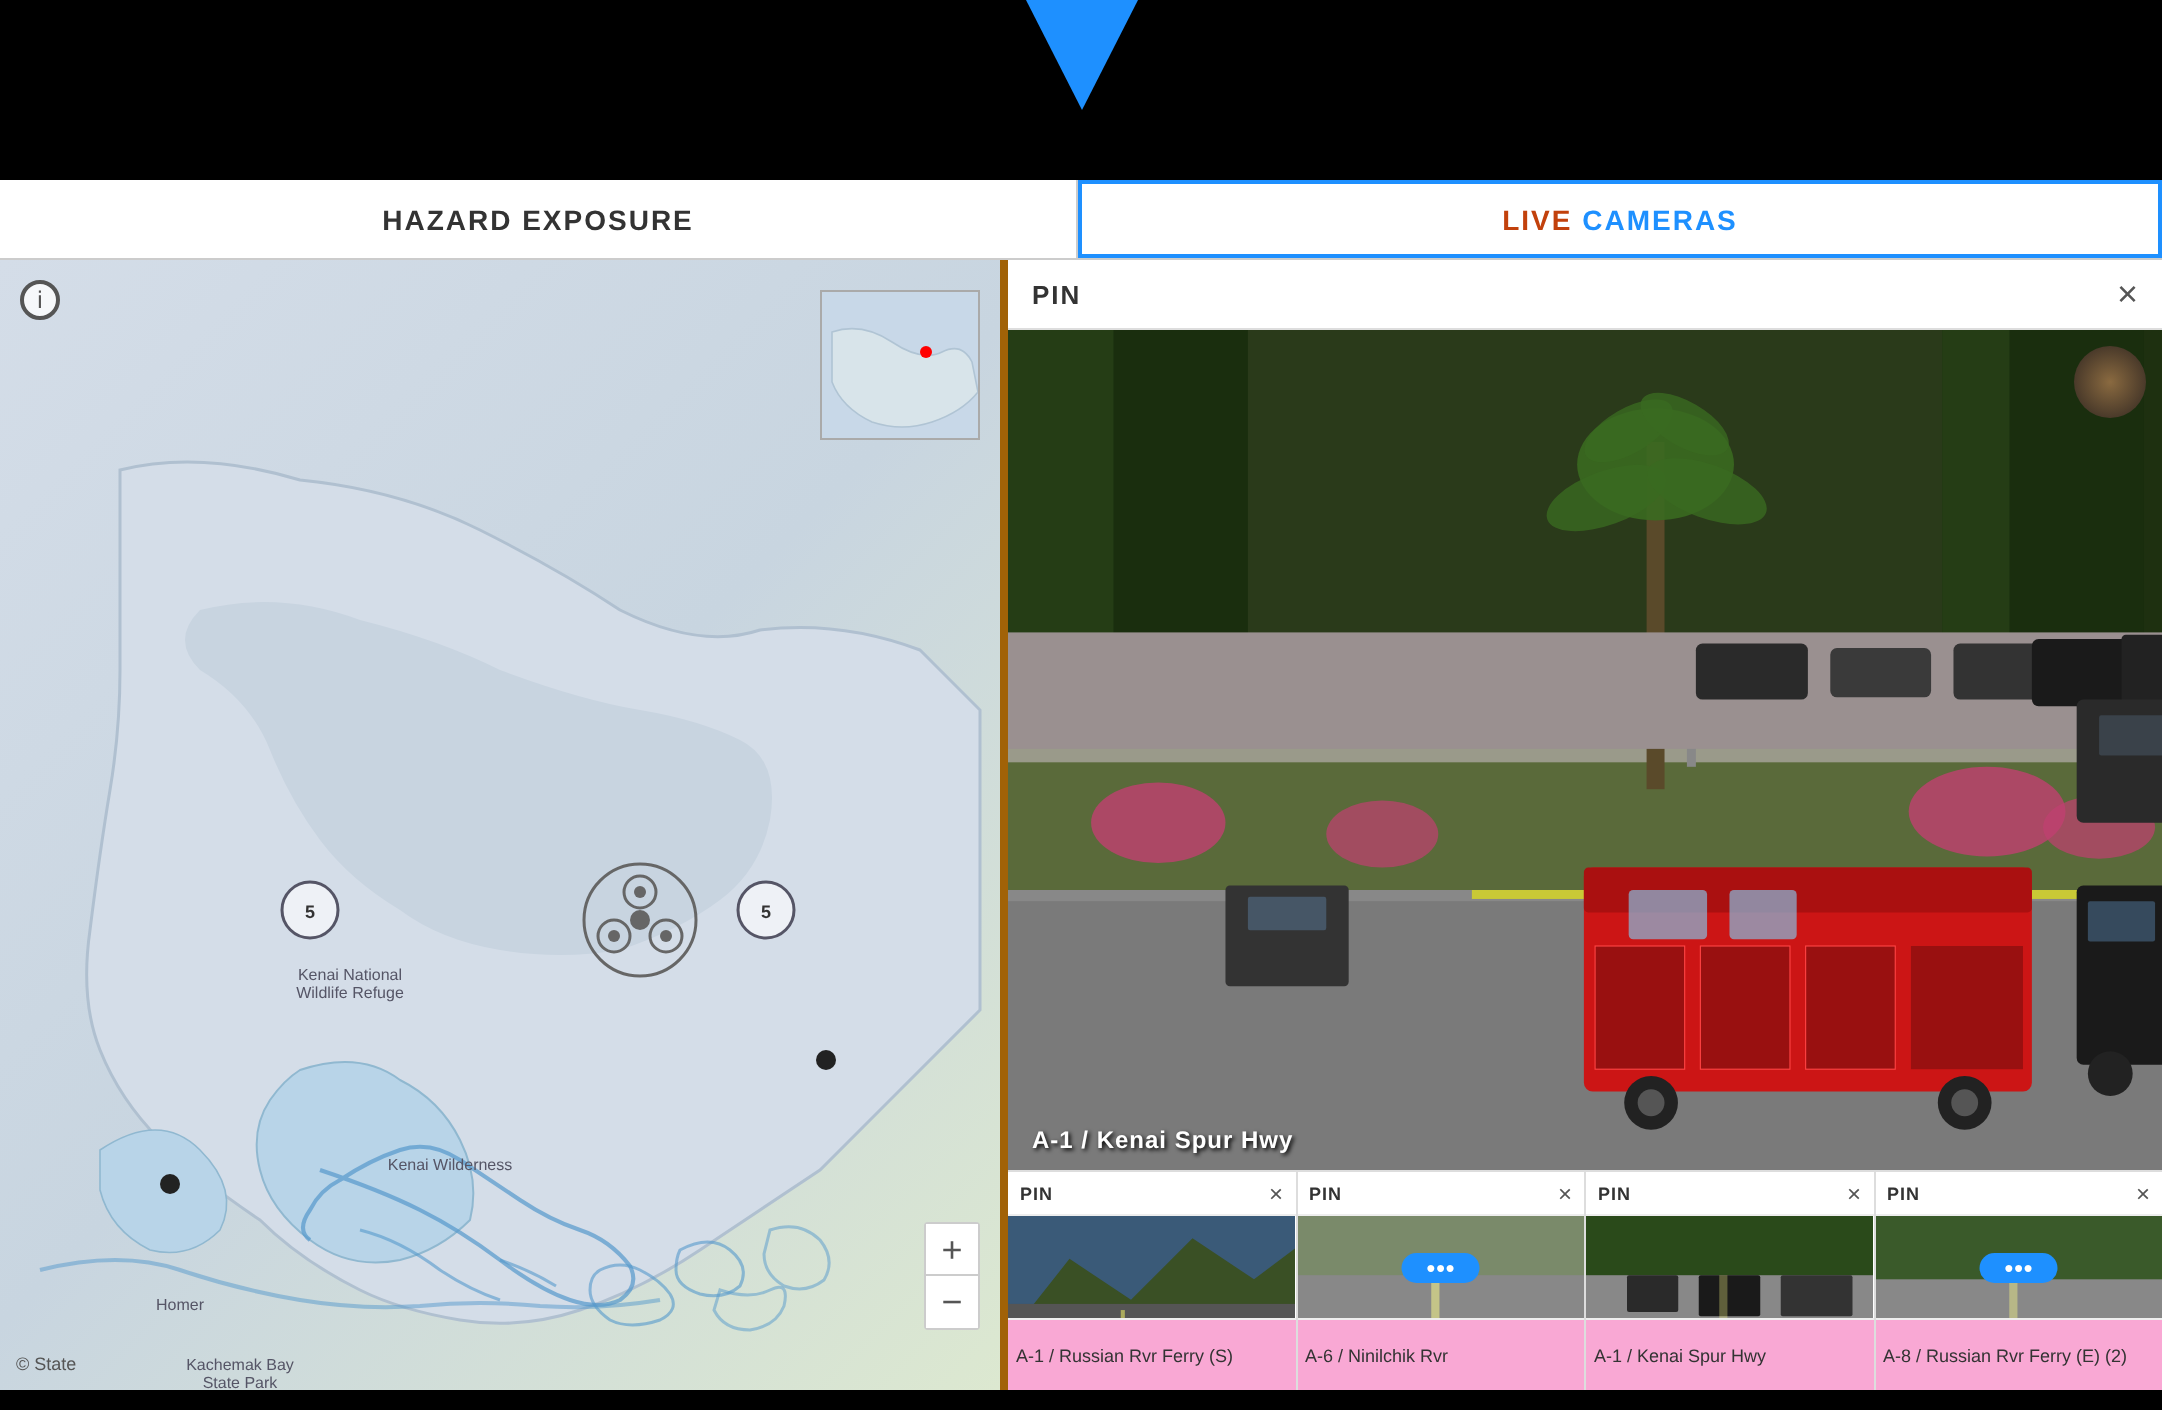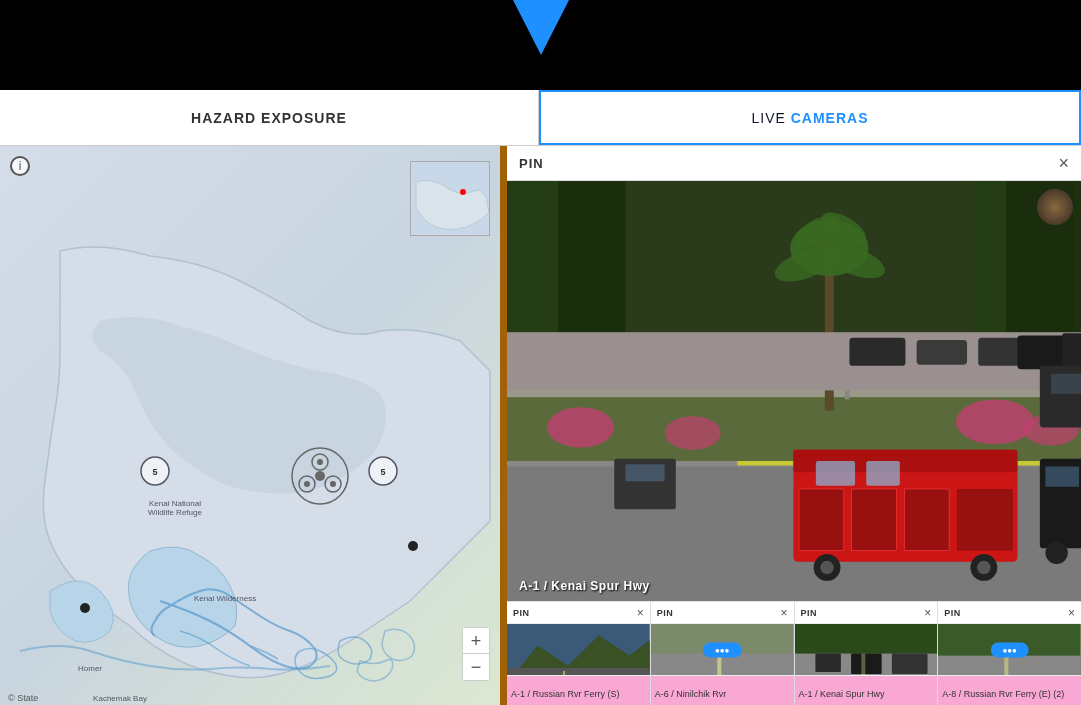--- a/index.html
+++ b/index.html
@@ -25,21 +25,21 @@
       width: 0;
       height: 0;
       border-left: 28px solid transparent;
       border-right: 28px solid transparent;
       border-top: 55px solid #1e90ff;
     }
 
     
     .nav-bar {
       width: 100%;
-      height: 56px;
+      height: 40px;
       background: #fff;
       display: flex;
       align-items: center;
       border-bottom: 1px solid #ccc;
       position: relative;
     }
 
     .nav-tab {
       flex: 1;
       height: 100%;
@@ -174,21 +174,21 @@
     }
 
     
     .pin-panel {
       position: absolute;
       left: 500px;
       top: 0;
       width: 581px;
       height: 100%;
       background: #fff;
-      border-left: 7px solid #a16207;
+      border-left: 4px solid #a16207;
       display: flex;
       flex-direction: column;
     }
 
     .pin-header {
       height: 35px;
       background: #fff;
       border-bottom: 1px solid #ddd;
       display: flex;
       align-items: center;
@@ -315,21 +315,21 @@
 
 <div class="top-bar">
   <div class="blue-arrow"></div>
 </div>
 
 <div class="nav-bar">
   <div class="nav-tab">
     <span>HAZARD EXPOSURE</span>
   </div>
   <div class="nav-tab active">
-    <span style="color:#0f172a;font-weight:400;">LIVE</span>&nbsp;<span>CAMERAS</span>
+    <span style="color:#c2410c;font-weight:700;">LIVE</span>&nbsp;<span>CAMERAS</span>
   </div>
 </div>
 
 <div class="main-content">
 
   <div class="map-area">
     <div class="map-bg">
 
       <div class="map-info-icon">
         <span>i</span>

